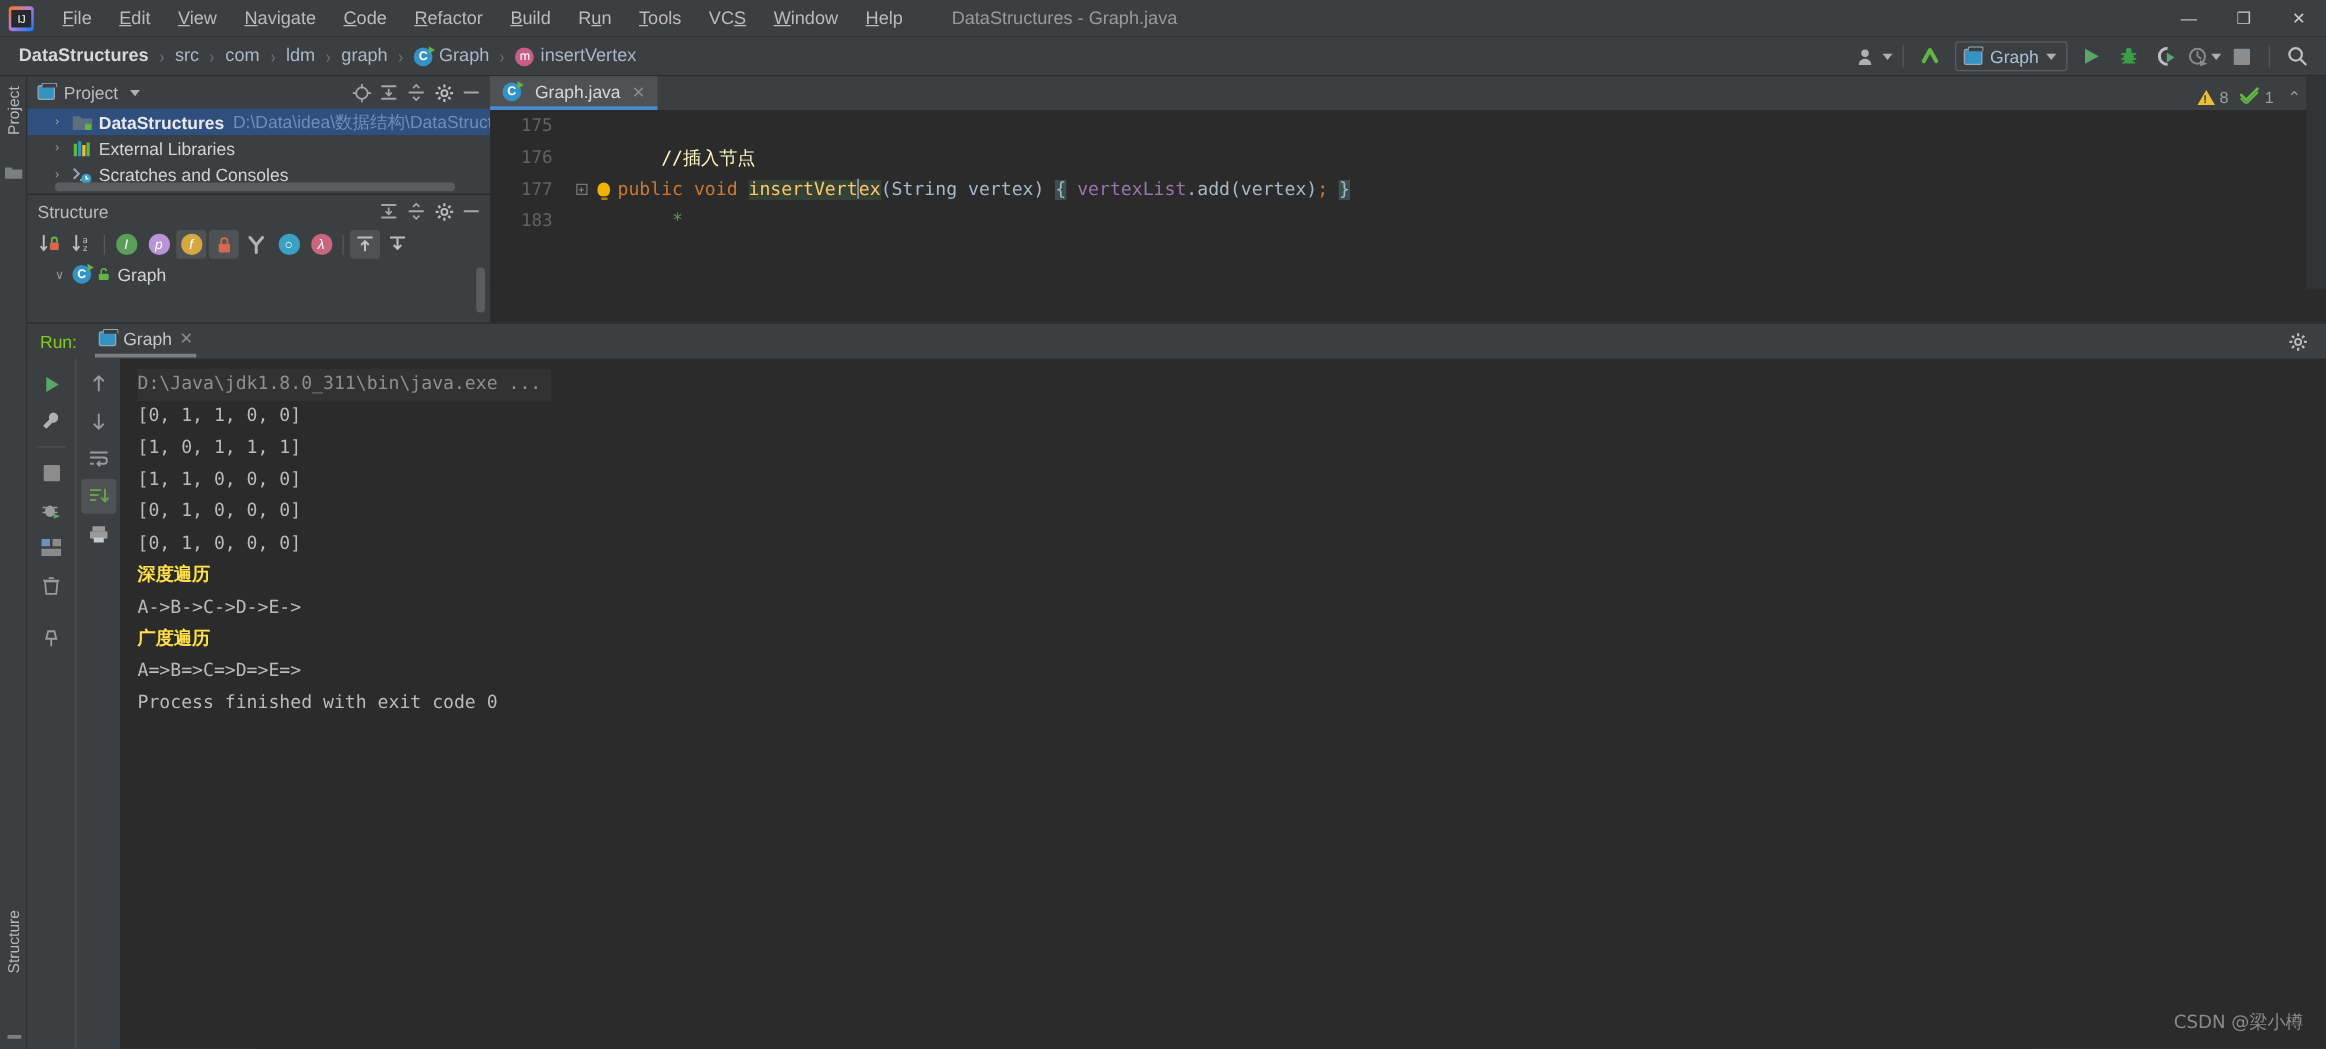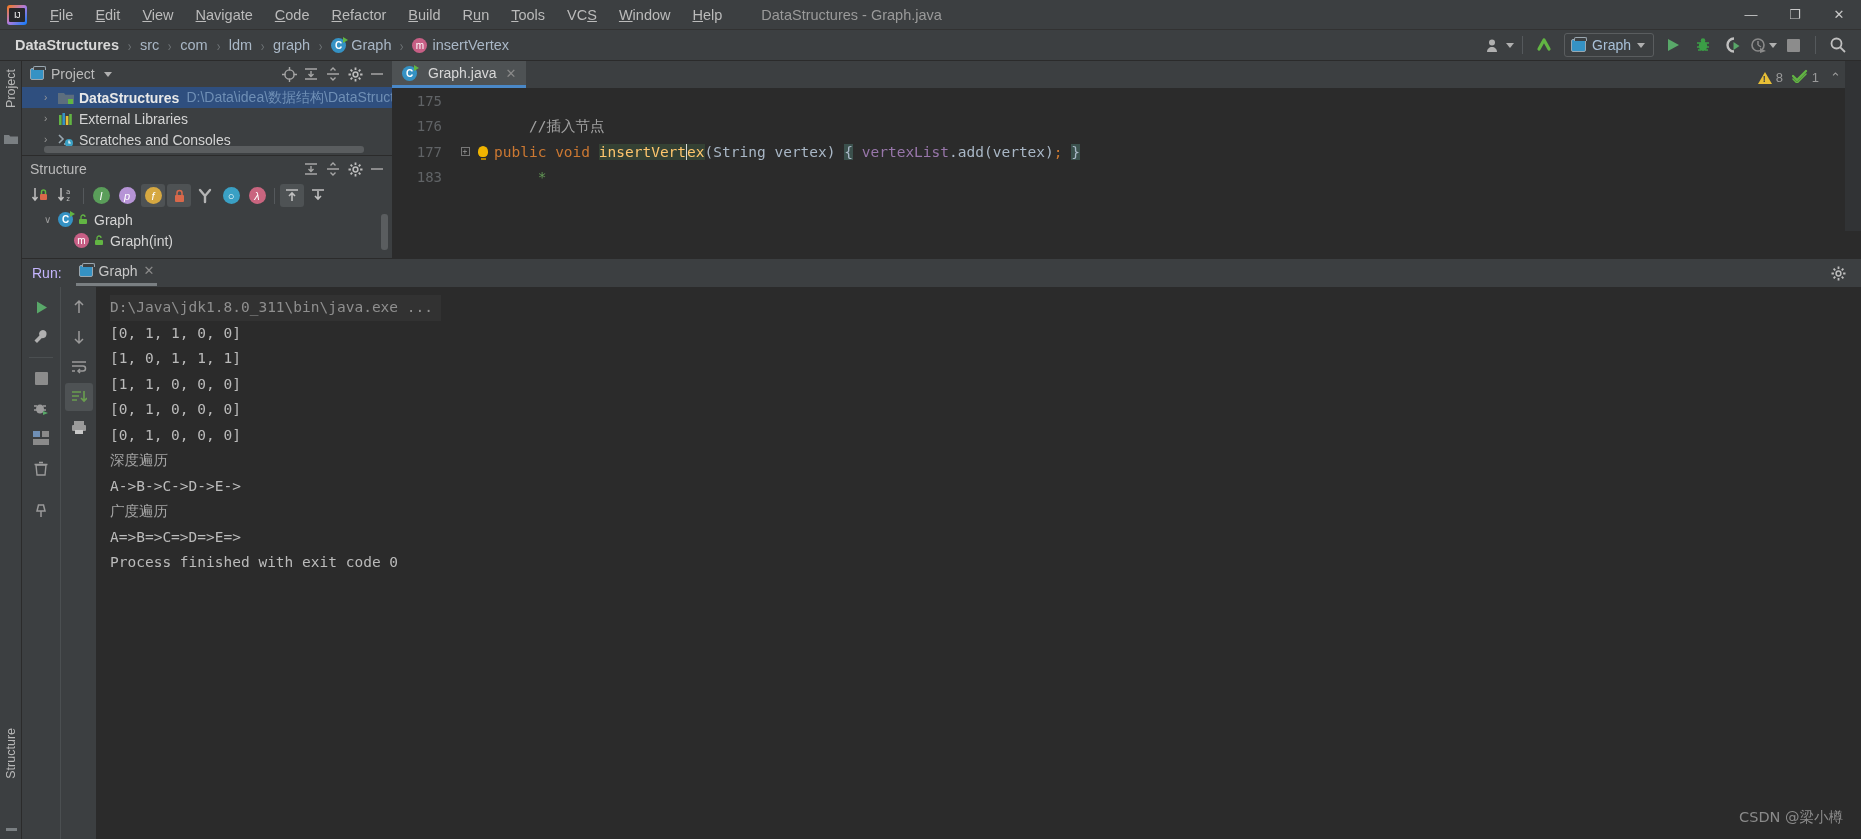--- a/index.html
+++ b/index.html
@@ -190,21 +190,21 @@
   }
   .bulb::after {
     content: ""; position: absolute; left: 2.5px; bottom: -3px; width: 5px;
     height: 2px; background: #b08000;
   }
   .ctext { white-space: pre; }
   .kw { color: #cc7832; }
   .mname { color: #ffc66d; }
   .typ { color: #a9b7c6; }
   .fld { color: #9876aa; }
-  .cmt { color: #a3a3a3; }
+  .cmt { color: #fef9c3; }
   .doc { color: #629755; }
   .punct { color: #a9b7c6; }
   .hl-ident { background: #344134; }
   .hl-brace { background: #3b514d; }
   .caret-bar {
     display: inline-block; width: 1px; height: 16px; background: #d8d8d8;
     vertical-align: -3px;
   }
   .inspect {
     position: absolute; right: 0; top: 0; width: 16px; height: 170px;
@@ -224,21 +224,21 @@
     content: "!"; position: absolute; left: -2px; top: 2px; color: #3c3f41;
     font-size: 9px; font-weight: bold;
   }
 
   
   .runpanel {
     position: absolute; top: 258px; left: 22px; width: 1839px; height: 581px;
     background: #3c3f41; border-top: 1px solid #2b2b2b;
   }
   .run-head { height: 28px; display: flex; align-items: center; padding-left: 10px; }
-  .run-label { color: #c4b5fd; font-size: 14px; margin-right: 14px; }
+  .run-label { color: #84cc16; font-size: 14px; margin-right: 14px; }
   .run-tab {
     display: flex; align-items: center; gap: 6px; color: #c8c8c8; font-size: 14px;
     padding-bottom: 2px; border-bottom: 3px solid #7a7f82; height: 26px;
     padding-left: 3px; padding-right: 3px;
   }
   .run-head-right { margin-left: auto; padding-right: 12px; display: flex; }
   .run-body { display: flex; height: 553px; justify-content: center; }
   .run-gutter1 {
     width: 38px; background: #3c3f41; display: flex; flex-direction: column;
     align-items: center; padding-top: 6px; gap: 2px;
@@ -253,21 +253,21 @@
     justify-content: center; border-radius: 3px; color: #9a9a9a;
   }
   .rg-btn.on { background: #4e5254; }
   .console {
     flex: 1; background: #2b2b2b; padding: 8px 0 0 14px;
     font-family: "DejaVu Sans Mono", monospace; font-size: 14.5px;
     position: relative;
   }
   .oline { height: 25.5px; line-height: 25.5px; white-space: pre; color: #bbbbbb; }
   .oline.cmd { color: #8f8f8f; background: #323232; display: inline-block; padding-right: 8px; }
-  .oline.cn { color: #a3a3a3; font-family: "DejaVu Sans", sans-serif; }
+  .oline.cn { color: #fde047; font-family: "DejaVu Sans", sans-serif; font-weight: bold; }
 
   .watermark {
     position: absolute; right: 18px; bottom: 12px; color: #8a8a8a;
     font-size: 14.5px; font-family: "DejaVu Sans", sans-serif;
   }
   .sidedot {
     position: absolute; left: 6px; bottom: 8px; width: 11px; height: 3px;
     background: #7a7f82;
   }
 </style>
@@ -558,28 +558,20 @@
   <div class="tree" id="structure-tree">
       <div class="tnode" style="padding-left: 22px;">
         <span class="arrow">∨</span>
         <span class="cicon cls"></span>
         <span style="margin-right: 5px;"><svg width="11" height="11" viewBox="0 0 11 11">
             <rect x="1" y="5" width="8" height="5" rx="1" fill="#62b543"></rect>
             <path d="M3 5 V3 a2 2 0 0 1 4 0" stroke="#62b543" stroke-width="1.3" fill="none"></path>
           </svg></span>
         <span class="tname">Graph</span>
       </div>
-      <div class="tnode" style="padding-left: 52px;">
-        <span class="cicon mth"></span>
-        <span style="margin-right: 5px;"><svg width="11" height="11" viewBox="0 0 11 11">
-            <rect x="1" y="5" width="8" height="5" rx="1" fill="#62b543"></rect>
-            <path d="M3 5 V3 a2 2 0 0 1 4 0" stroke="#62b543" stroke-width="1.3" fill="none"></path>
-          </svg></span>
-        <span class="tname">Graph(int)</span>
-      </div>
     </div>
   <div style="position:absolute;right:4px;top:58px;width:7px;height:36px;background:#5a5d5f;border-radius:3px;"></div>
 </div>
 
 <div class="editor">
   <div class="tabrow">
     <div class="tab">
       <span class="cicon cls"></span>
       <span>Graph.java</span>
       <span class="close">✕</span>

